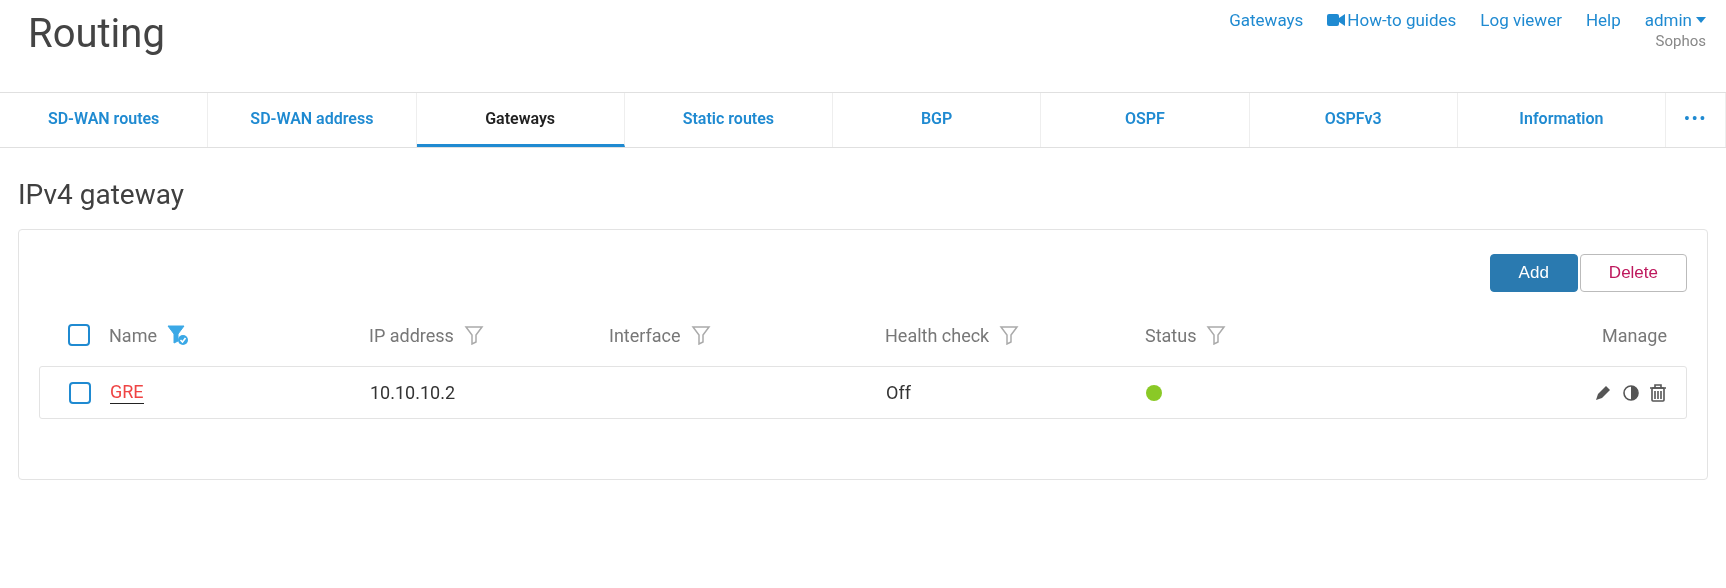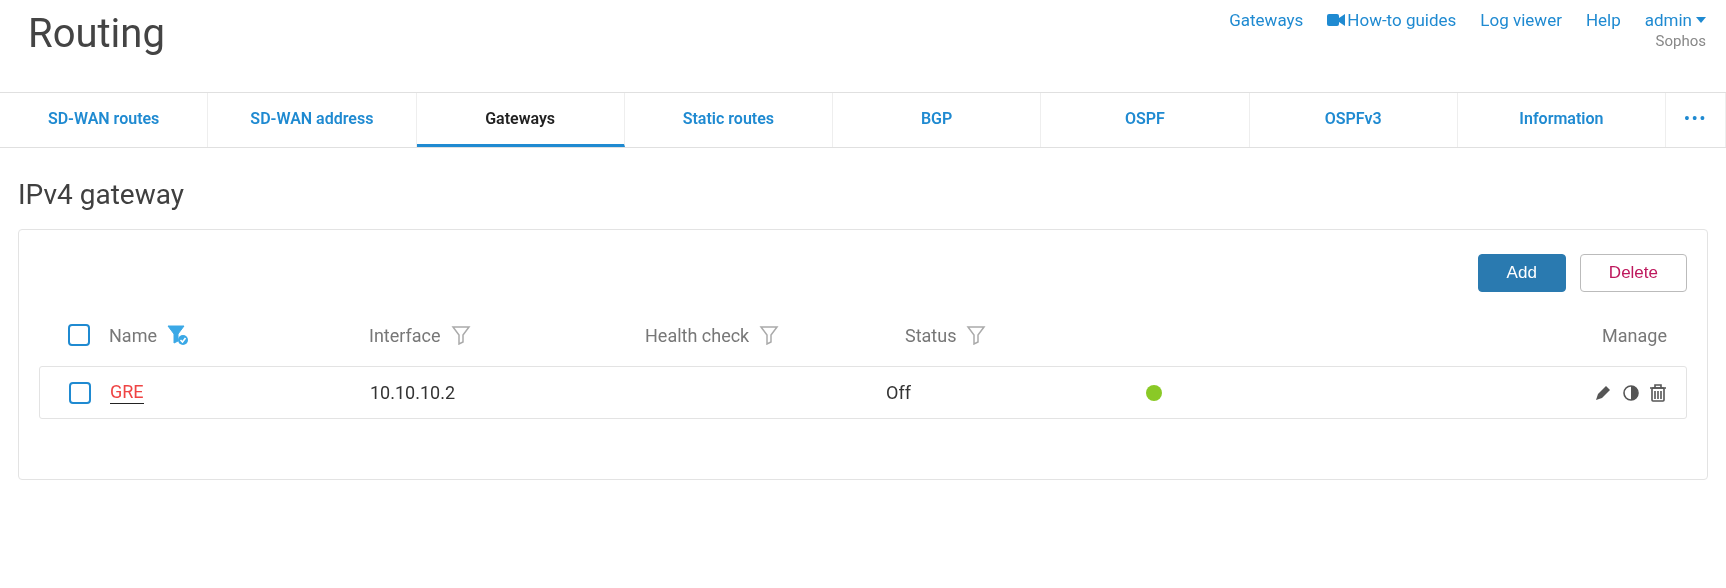--- a/index.html
+++ b/index.html
@@ -81,21 +81,21 @@
   }
   .panel {
     border: 1px solid #e3e3e3;
     border-radius: 4px;
     padding: 24px 20px 60px 20px;
     background: #fff;
   }
   .panel-actions {
     display: flex;
     justify-content: flex-end;
-    gap: 14px;
+    gap: 2px;
     margin-bottom: 18px;
   }
   .btn {
     padding: 8px 28px;
     font-size: 17px;
     border-radius: 4px;
     cursor: pointer;
     border: 1px solid transparent;
   }
   .btn-primary {
@@ -216,20 +216,28 @@
         <div class="col-name">
           <span>Name</span>
           <span class="filter-icon-active">
             <svg width="22" height="20" viewBox="0 0 22 20">
                 <path class="funnel-active" d="M1 1 L17 1 L11 9 L11 16 L7 18 L7 9 Z"></path>
                 <circle cx="16" cy="15" r="5" fill="#3aa8e6"></circle>
                 <path d="M13.5 15 L15.5 17 L18.5 13" stroke="#fff" stroke-width="1.6" fill="none"></path>
               </svg>
           </span>
         </div>
+        <div class="col-ip">
+          <span>IP address</span>
+          <span class="filter-icon">
+            <svg width="20" height="20" viewBox="0 0 20 20">
+                <path class="funnel" d="M2 2 L18 2 L12 10 L12 17 L8 19 L8 10 Z"></path>
+              </svg>
+          </span>
+        </div>
         <div class="col-interface">
           <span>Interface</span>
           <span class="filter-icon">
             <svg width="20" height="20" viewBox="0 0 20 20">
                 <path class="funnel" d="M2 2 L18 2 L12 10 L12 17 L8 19 L8 10 Z"></path>
               </svg>
           </span>
         </div>
         <div class="col-health">
           <span>Health check</span>

